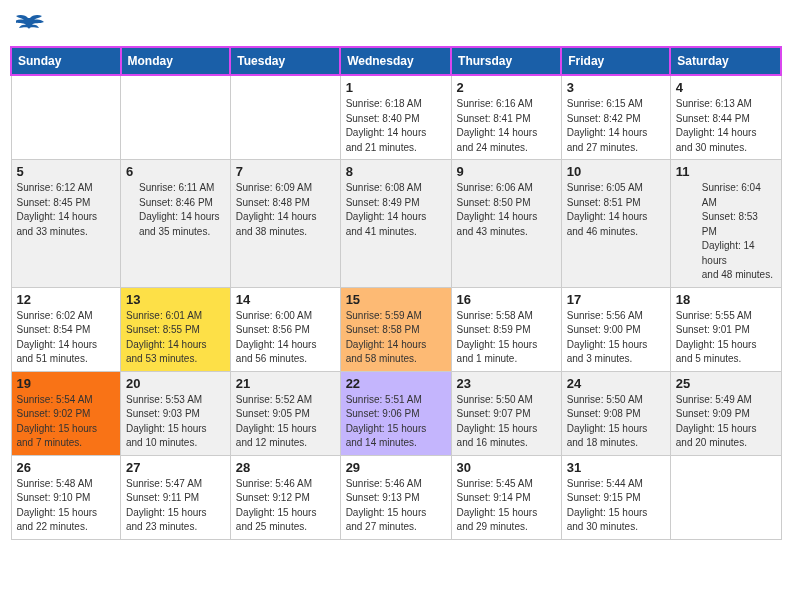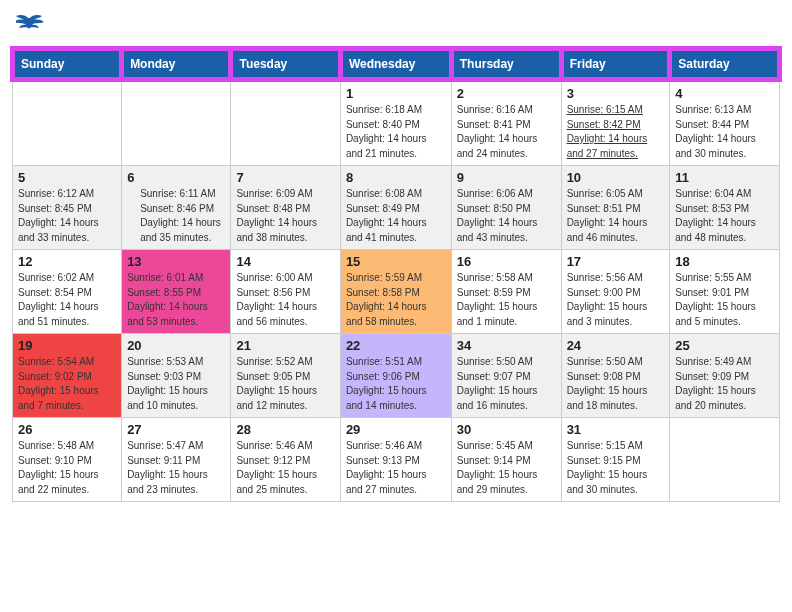--- a/index.html
+++ b/index.html
@@ -53,21 +53,21 @@
       border-collapse: collapse;
       border: 1px solid #ccc;
     }
     .calendar th {
       background-color: #1a5fa8;
       color: #fff;
       font-size: 12px;
       font-weight: bold;
       text-align: left;
       padding: 6px 6px;
-      border: 5px solid #d946ef;
+      border: 2px solid #d946ef;
     }
     .calendar td {
       border: 1px solid #ccc;
       vertical-align: top;
       padding: 4px 5px;
       width: 113px;
       min-height: 80px;
       background: #fff;
     }
     .calendar tr:nth-child(even) td {
@@ -141,21 +141,21 @@
         </td>
         <td style="background: rgb(255, 255, 255);">
           <span class="day-number">2</span>
           <div class="day-info" style="white-space: pre-line;">Sunrise: 6:16 AM
 Sunset: 8:41 PM
 Daylight: 14 hours
 and 24 minutes.</div>
         </td>
         <td style="background: rgb(255, 255, 255);">
           <span class="day-number">3</span>
-          <div class="day-info" style="white-space: pre-line; text-decoration: underline;">Sunrise: 6:15 AM
+          <div class="day-info" style="white-space: pre-line;">Sunrise: 6:15 AM
 Sunset: 8:42 PM
 Daylight: 14 hours
 and 27 minutes.</div>
         </td>
         <td style="background: rgb(255, 255, 255);">
           <span class="day-number">4</span>
           <div class="day-info" style="white-space: pre-line;">Sunrise: 6:13 AM
 Sunset: 8:44 PM
 Daylight: 14 hours
 and 30 minutes.</div>
@@ -199,35 +199,35 @@
         </td>
         <td style="background: rgb(240, 240, 240);">
           <span class="day-number">10</span>
           <div class="day-info" style="white-space: pre-line;">Sunrise: 6:05 AM
 Sunset: 8:51 PM
 Daylight: 14 hours
 and 46 minutes.</div>
         </td>
         <td style="background: rgb(240, 240, 240);">
           <span class="day-number">11</span>
-          <div class="day-info" style="white-space: pre-line;">Sunrise: 6:04 AM
+          <div class="day-info" style="white-space: pre-line; margin-left: 26px;">Sunrise: 6:04 AM
 Sunset: 8:53 PM
 Daylight: 14 hours
 and 48 minutes.</div>
         </td>
       </tr>
       <tr>
         <td style="background: rgb(255, 255, 255);">
           <span class="day-number">12</span>
           <div class="day-info" style="white-space: pre-line;">Sunrise: 6:02 AM
 Sunset: 8:54 PM
 Daylight: 14 hours
 and 51 minutes.</div>
         </td>
-        <td style="background: #ec4899; margin-top: 24px;">
+        <td style="background: #fde047; margin-top: 24px;">
           <span class="day-number">13</span>
           <div class="day-info" style="white-space: pre-line;">Sunrise: 6:01 AM
 Sunset: 8:55 PM
 Daylight: 14 hours
 and 53 minutes.</div>
         </td>
         <td style="background: rgb(255, 255, 255);">
           <span class="day-number">14</span>
           <div class="day-info" style="white-space: pre-line;">Sunrise: 6:00 AM
 Sunset: 8:56 PM
@@ -257,21 +257,21 @@
         </td>
         <td style="background: rgb(255, 255, 255);">
           <span class="day-number">18</span>
           <div class="day-info" style="white-space: pre-line;">Sunrise: 5:55 AM
 Sunset: 9:01 PM
 Daylight: 15 hours
 and 5 minutes.</div>
         </td>
       </tr>
       <tr>
-        <td style="background: #ef4444;">
+        <td style="background: #f97316;">
           <span class="day-number">19</span>
           <div class="day-info" style="white-space: pre-line;">Sunrise: 5:54 AM
 Sunset: 9:02 PM
 Daylight: 15 hours
 and 7 minutes.</div>
         </td>
         <td style="background: rgb(240, 240, 240);">
           <span class="day-number">20</span>
           <div class="day-info" style="white-space: pre-line;">Sunrise: 5:53 AM
 Sunset: 9:03 PM
@@ -286,21 +286,21 @@
 and 12 minutes.</div>
         </td>
         <td style="background: #c4b5fd;">
           <span class="day-number">22</span>
           <div class="day-info" style="white-space: pre-line;">Sunrise: 5:51 AM
 Sunset: 9:06 PM
 Daylight: 15 hours
 and 14 minutes.</div>
         </td>
         <td style="background: rgb(240, 240, 240);">
-          <span class="day-number">34</span>
+          <span class="day-number">23</span>
           <div class="day-info" style="white-space: pre-line;">Sunrise: 5:50 AM
 Sunset: 9:07 PM
 Daylight: 15 hours
 and 16 minutes.</div>
         </td>
         <td style="background: rgb(240, 240, 240);">
           <span class="day-number">24</span>
           <div class="day-info" style="white-space: pre-line;">Sunrise: 5:50 AM
 Sunset: 9:08 PM
 Daylight: 15 hours
@@ -345,21 +345,21 @@
         </td>
         <td style="background: rgb(255, 255, 255);">
           <span class="day-number">30</span>
           <div class="day-info" style="white-space: pre-line;">Sunrise: 5:45 AM
 Sunset: 9:14 PM
 Daylight: 15 hours
 and 29 minutes.</div>
         </td>
         <td style="background: rgb(255, 255, 255);">
           <span class="day-number">31</span>
-          <div class="day-info" style="white-space: pre-line;">Sunrise: 5:15 AM
+          <div class="day-info" style="white-space: pre-line;">Sunrise: 5:44 AM
 Sunset: 9:15 PM
 Daylight: 15 hours
 and 30 minutes.</div>
         </td>
         <td class="empty-cell"></td>
       </tr>
     </tbody>
 </table>
 
 </body></html>

